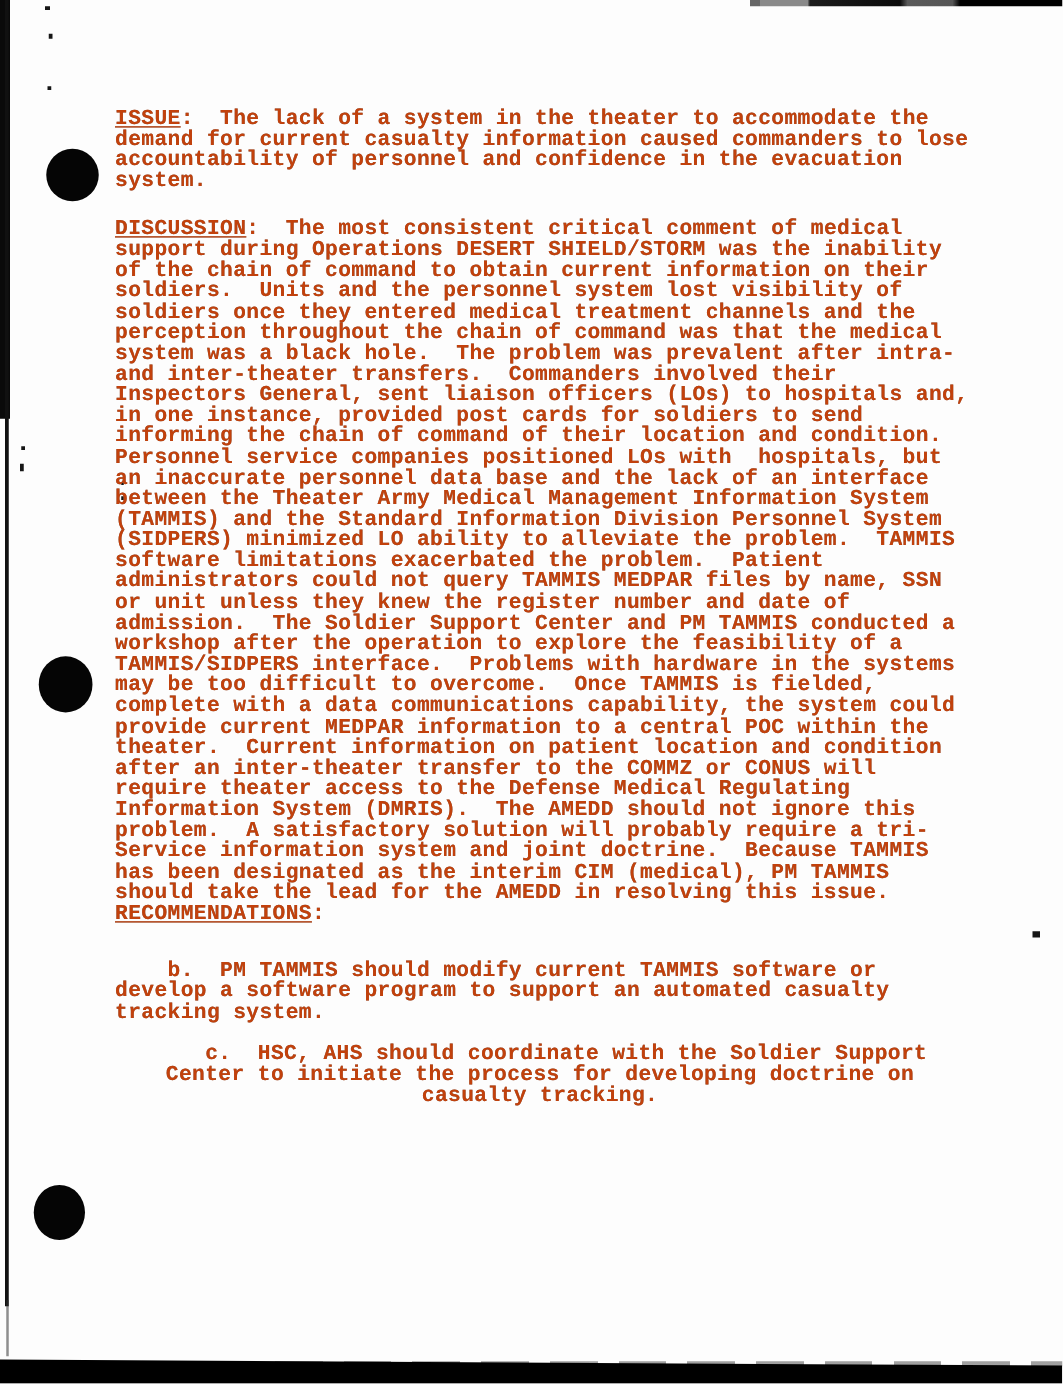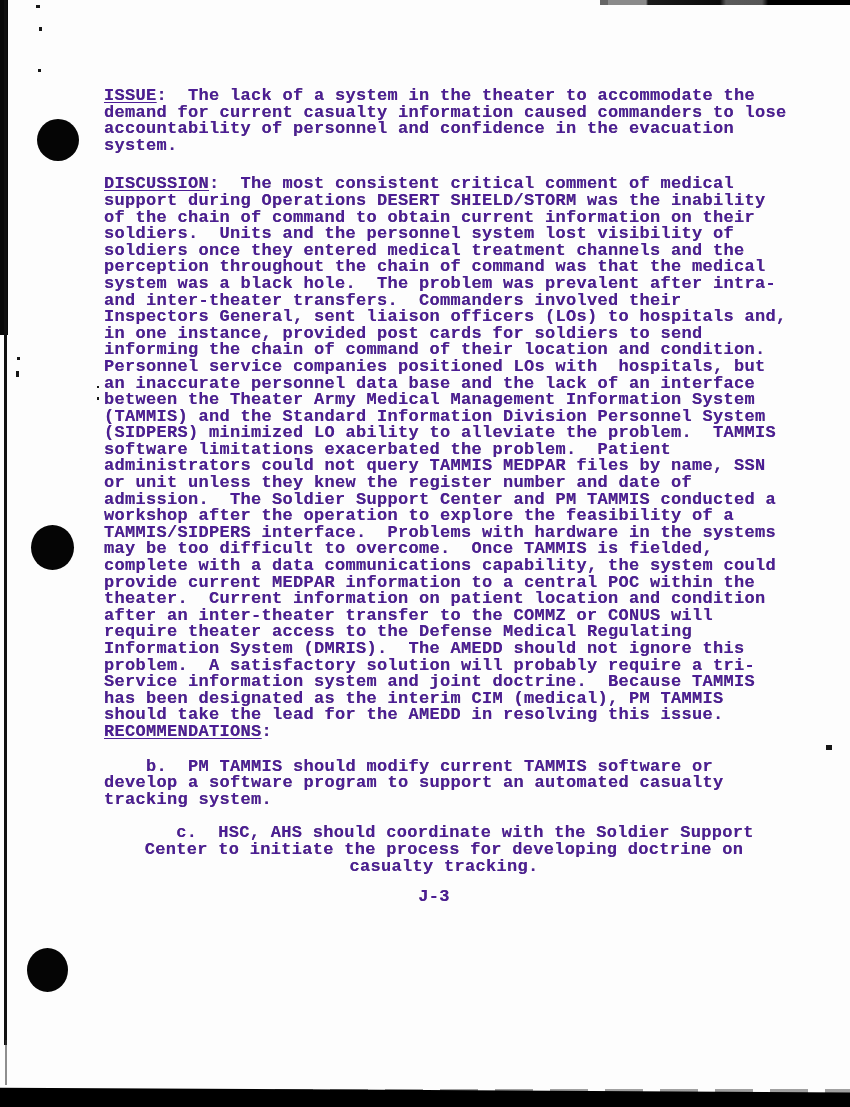--- a/index.html
+++ b/index.html
@@ -28,32 +28,32 @@
     background:repeating-linear-gradient(90deg,#444 0 38px,transparent 38px 55px);
     opacity:.5;
   }
   .hole{position:absolute;background:#050505;border-radius:50%;}
   .hole-1{left:37px;top:119px;width:42px;height:42px;}
   .hole-2{left:31px;top:525px;width:43px;height:45px;}
   .hole-3{left:27px;top:948px;width:41px;height:44px;}
   .speck{position:absolute;background:#161616;}
   
   .content{
-    position:absolute;left:104px;top:88px;width:680px;
+    position:absolute;left:92px;top:88px;width:680px;
     font-weight:bold;
     font-size:17px;line-height:16.6px;
     letter-spacing:0.3px;
-    color:#4c1d95;
+    color:#c2410c;
     text-shadow:0 0 0.5px rgba(20,20,20,.55);
   }
   .para{white-space:pre;margin:0;}
   .m-discussion{margin-top:22px;}
   .m-recheading{}
   .m-item-a{margin-top:18px;}
-  .m-item-b{margin-top:18px;}
+  .m-item-b{margin-top:29px;}
   .m-item-c{margin-top:17px;text-align:center;}
   .hd{text-decoration:underline;text-underline-offset:2px;}
   .footer{margin-top:14px;width:660px;text-align:center;white-space:pre;}
 </style>
 </head>
 <body>
 
 <div class="page">
 
   <div class="edge-line-a"></div>
@@ -119,20 +119,19 @@
 
 
     <div class="para m-item-b">    b.  PM TAMMIS should modify current TAMMIS software or
 develop a software program to support an automated casualty
 tracking system.</div>
 
     <div class="para m-item-c">    c.  HSC, AHS should coordinate with the Soldier Support
 Center to initiate the process for developing doctrine on
 casualty tracking.</div>
 
-    <div class="footer">J-3</div>
 
   </div>
 
   <div class="bottombar-haze"></div>
   <div class="bottombar"></div>
 
 </div>
 
 </body></html>

